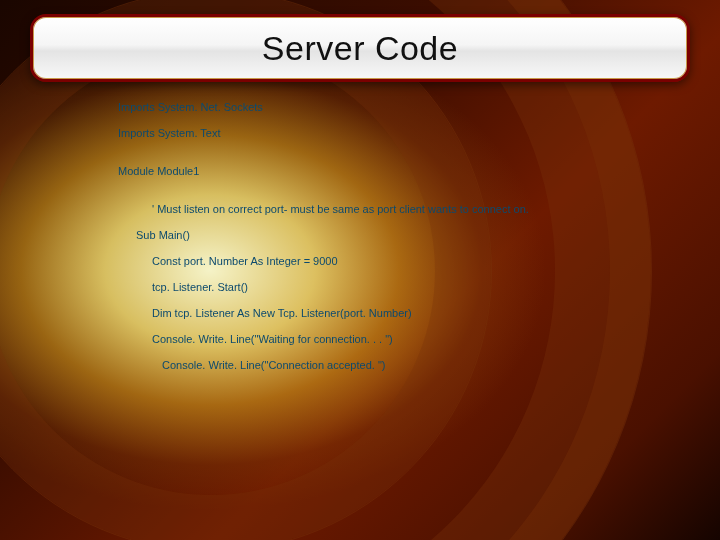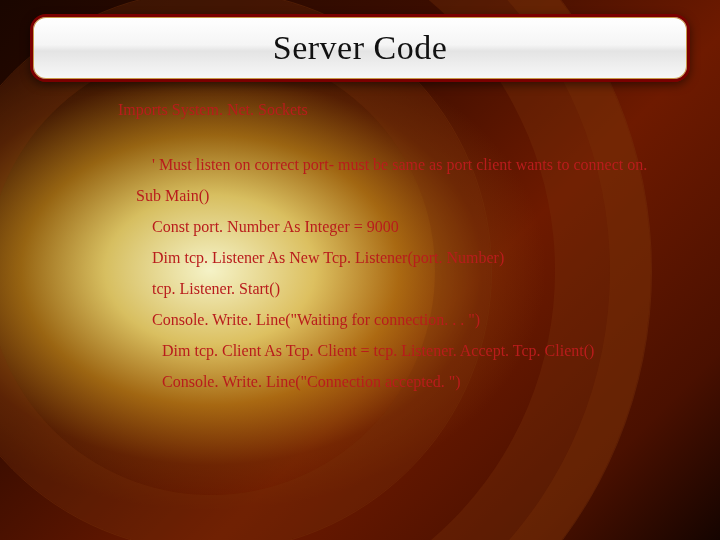--- a/index.html
+++ b/index.html
@@ -1,15 +1,15 @@
 <!DOCTYPE html>
 <html><head>
 <meta charset="utf-8">
 <style>
-  * { margin: 0; padding: 0; box-sizing: border-box; font-family: Liberation Serif, serif; }
+  * { margin: 0; padding: 0; box-sizing: border-box; }
   html, body { width: 720px; height: 540px; overflow: hidden; }
   body {
     font-family: Arial, Helvetica, sans-serif;
     background:
       radial-gradient(ellipse 420px 300px at 210px 270px,
         rgba(255,255,210,0.95) 0%,
         rgba(255,235,120,0.8) 25%,
         rgba(220,160,30,0.6) 45%,
         rgba(140,70,10,0.3) 65%,
         rgba(40,10,0,0) 80%),
@@ -62,46 +62,47 @@
     font-size: 34px;
     font-weight: 400;
     color: #111;
     letter-spacing: 0.5px;
   }
 
   .code-block {
     position: absolute;
     top: 102px; left: 118px;
     width: 570px;
-    font-size: 16px;
+    font-size: 11px;
     line-height: 1.0;
-    color: #b91c1c;
+    color: #0c4a6e;
     z-index: 4;
   }
   .code-block .line {
     margin-bottom: 15px;
     white-space: nowrap;
   }
   .code-block .gap { height: 12px; }
   .indent1 { padding-left: 18px; }
   .indent2 { padding-left: 34px; }
   .indent3 { padding-left: 44px; }
 </style>
 </head>
 <body>
 
 <div class="title-bar">
   <h1>Server Code</h1>
 </div>
 
 <div class="code-block">
   <div class="line">Imports System. Net. Sockets</div>
+  <div class="line">Imports System. Text</div>
   <div class="gap"></div>
+  <div class="line">Module Module1</div>
   <div class="gap"></div>
   <div class="line indent2">' Must listen on correct port- must be same as port client wants to connect on.</div>
   <div class="line indent1">Sub Main()</div>
   <div class="line indent2">Const port. Number As Integer = 9000</div>
+  <div class="line indent2">tcp. Listener. Start()</div>
   <div class="line indent2">Dim tcp. Listener As New Tcp. Listener(port. Number)</div>
-  <div class="line indent2">tcp. Listener. Start()</div>
   <div class="line indent2">Console. Write. Line("Waiting for connection. . . ")</div>
-  <div class="line indent3">Dim tcp. Client As Tcp. Client = tcp. Listener. Accept. Tcp. Client()</div>
   <div class="line indent3">Console. Write. Line("Connection accepted. ")</div>
 </div>
 
 </body></html>

